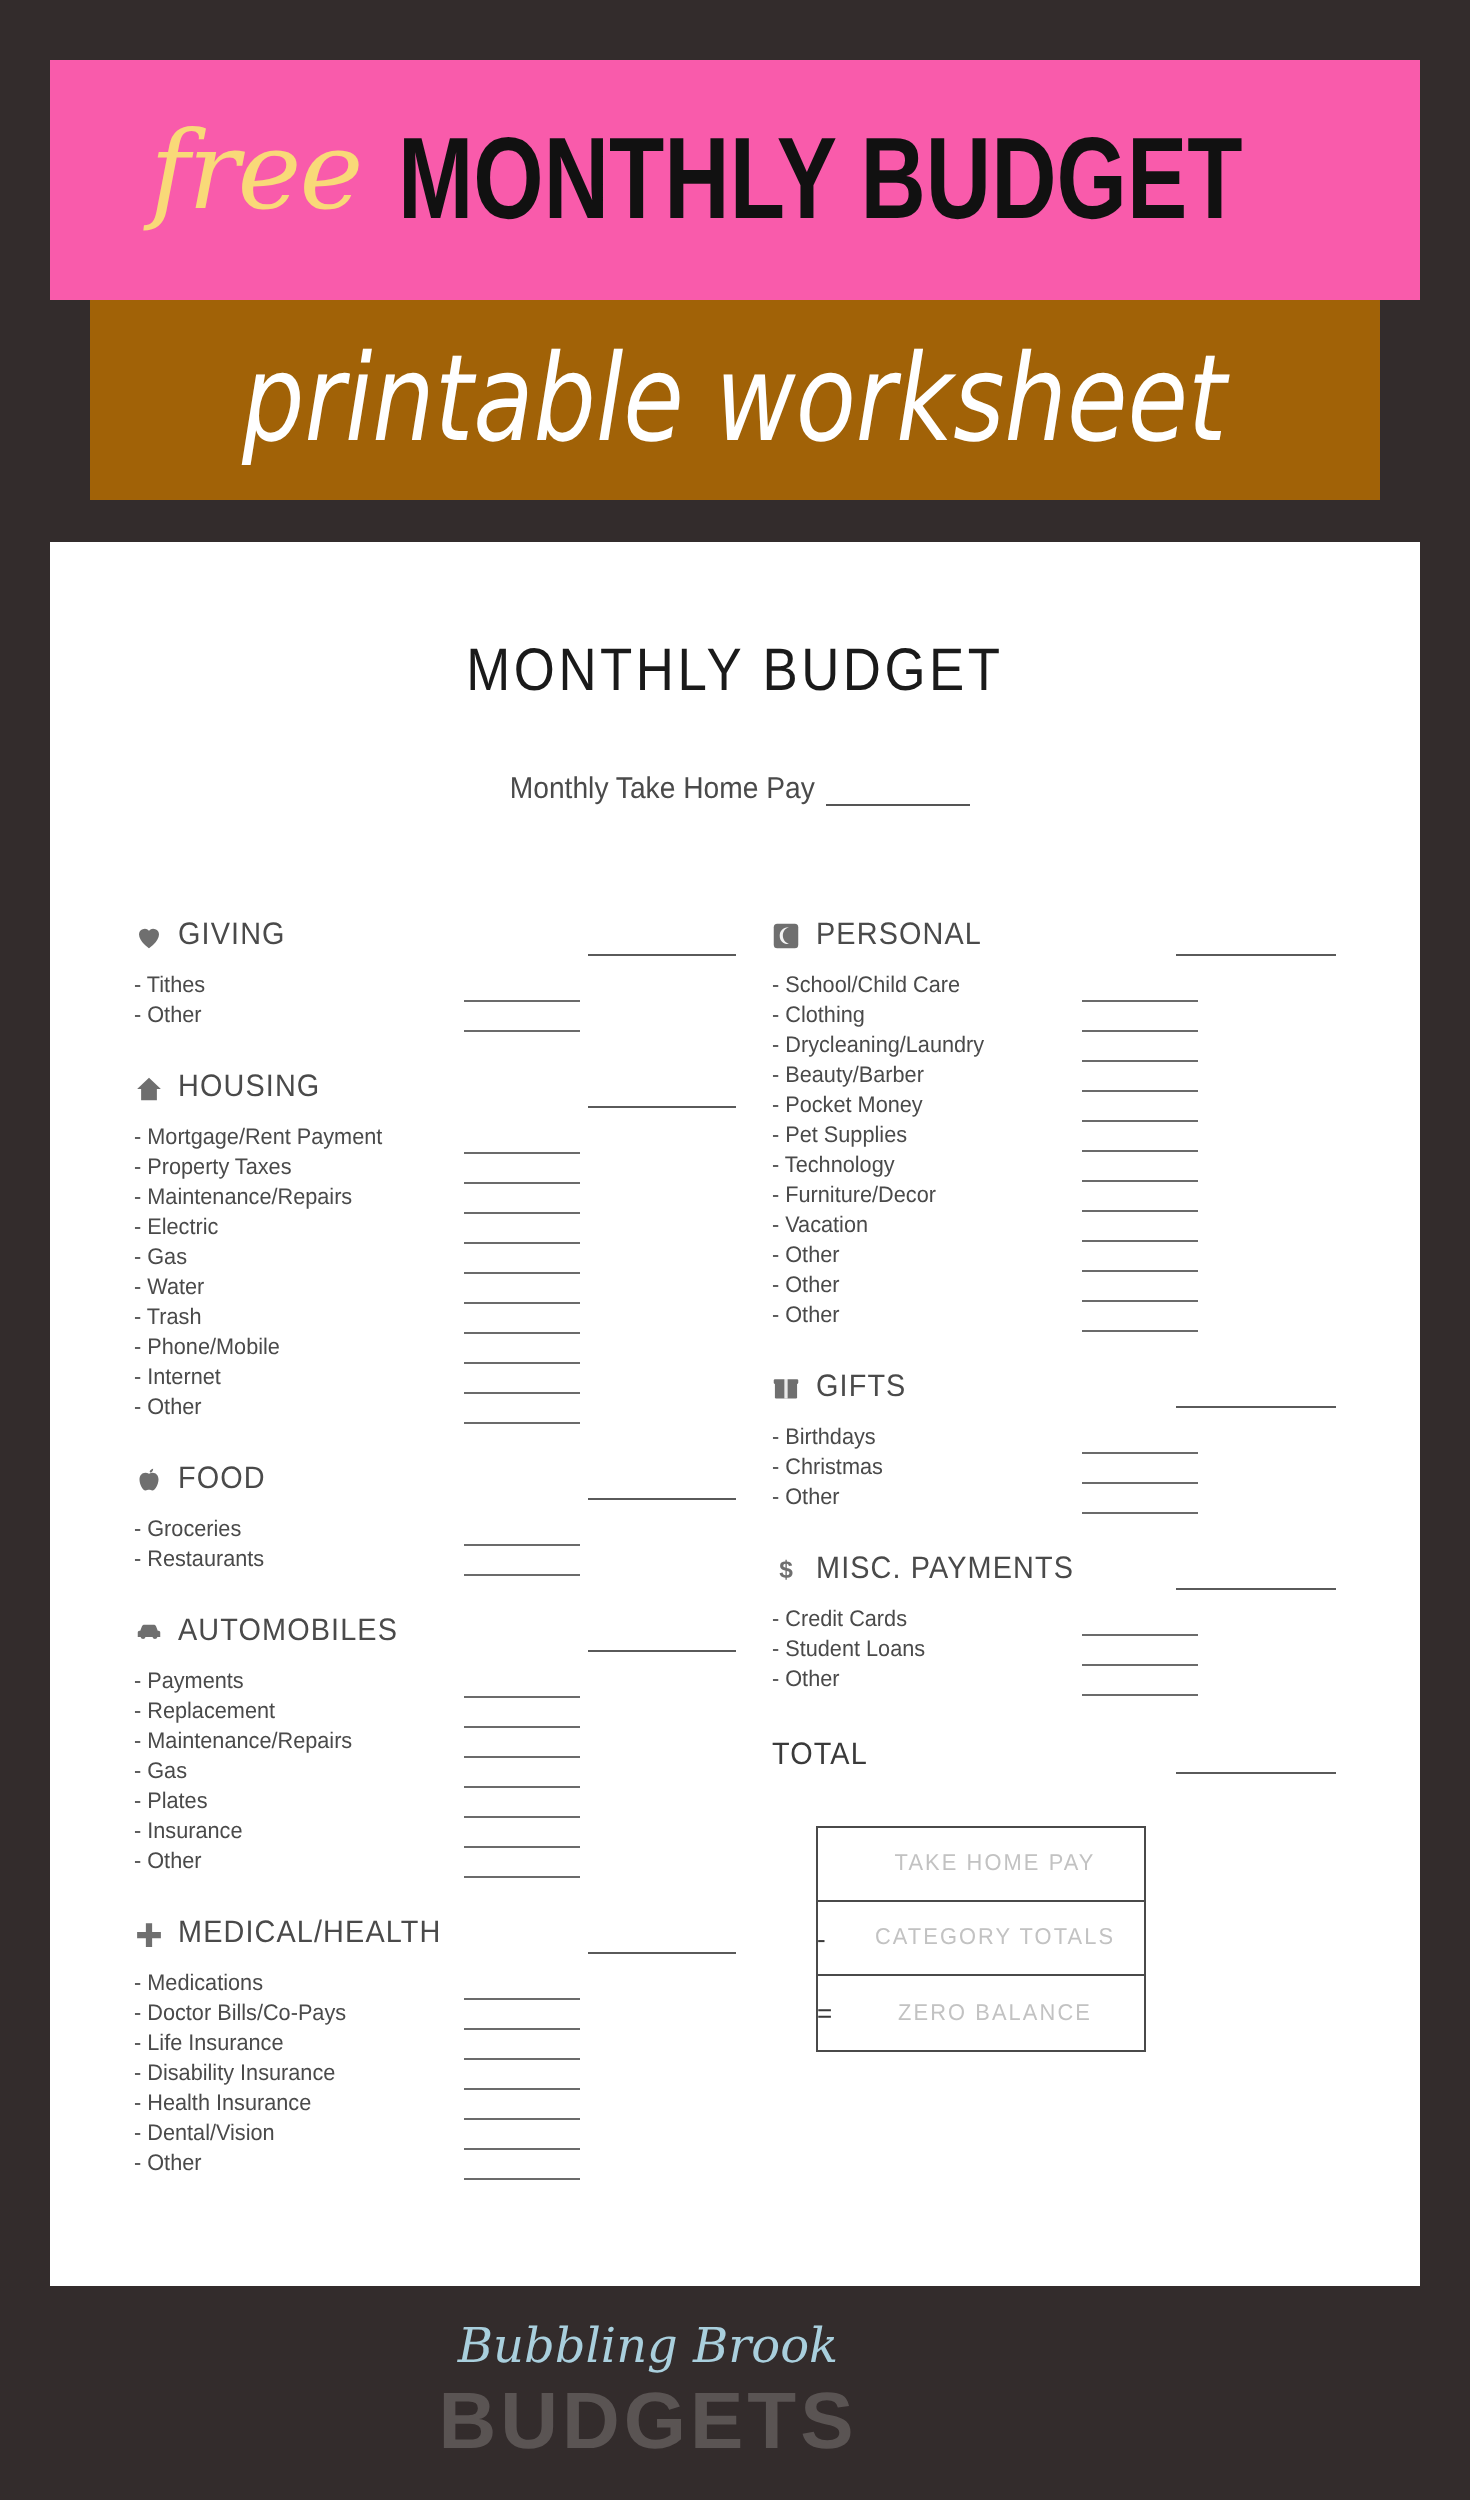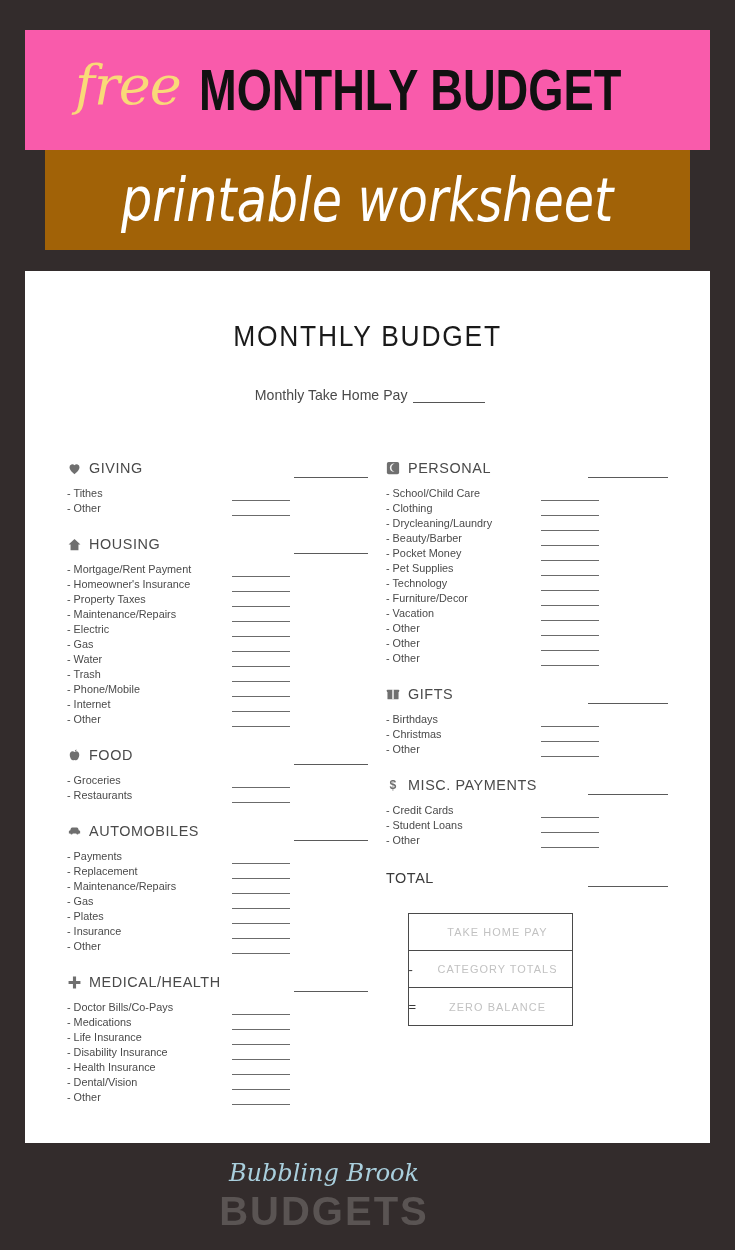--- a/index.html
+++ b/index.html
@@ -201,24 +201,20 @@
             </span>
             <span class="sec-name">HOUSING</span>
             <span class="sec-line"></span>
           </div>
           <div class="items">
             <div class="item">
                 <span class="item-label">- Mortgage/Rent Payment</span>
                 <span class="item-line"></span>
               </div>
             <div class="item">
-                <span class="item-label">- Homeowner's Insurance</span>
-                <span class="item-line"></span>
-              </div>
-            <div class="item">
                 <span class="item-label">- Property Taxes</span>
                 <span class="item-line"></span>
               </div>
             <div class="item">
                 <span class="item-label">- Maintenance/Repairs</span>
                 <span class="item-line"></span>
               </div>
             <div class="item">
                 <span class="item-label">- Electric</span>
                 <span class="item-line"></span>
@@ -319,25 +315,25 @@
             <span class="sec-icon">
               <svg width="15" height="15" viewBox="0 0 24 24" fill="#6f6f6f">
                   <path d="M9.5 2.5h5v7h7v5h-7v7h-5v-7h-7v-5h7z"></path>
                 </svg>
             </span>
             <span class="sec-name">MEDICAL/HEALTH</span>
             <span class="sec-line"></span>
           </div>
           <div class="items">
             <div class="item">
+                <span class="item-label">- Medications</span>
+                <span class="item-line"></span>
+              </div>
+            <div class="item">
                 <span class="item-label">- Doctor Bills/Co-Pays</span>
-                <span class="item-line"></span>
-              </div>
-            <div class="item">
-                <span class="item-label">- Medications</span>
                 <span class="item-line"></span>
               </div>
             <div class="item">
                 <span class="item-label">- Life Insurance</span>
                 <span class="item-line"></span>
               </div>
             <div class="item">
                 <span class="item-label">- Disability Insurance</span>
                 <span class="item-line"></span>
               </div>

